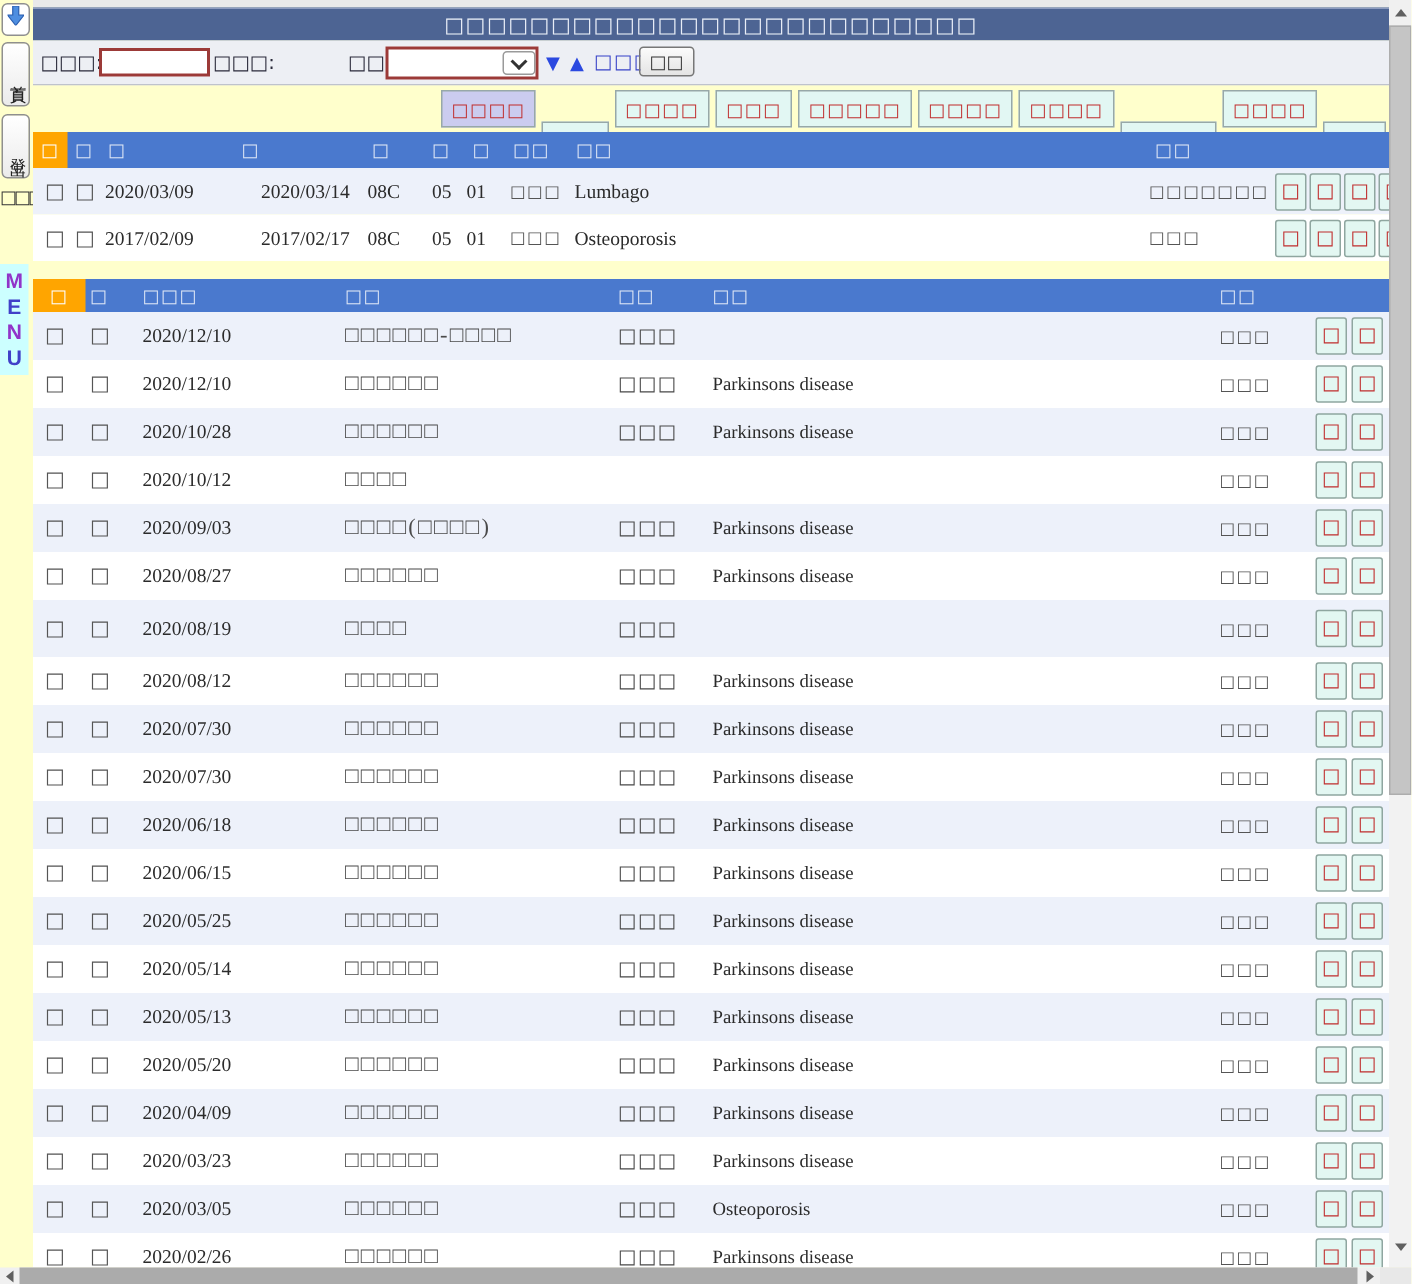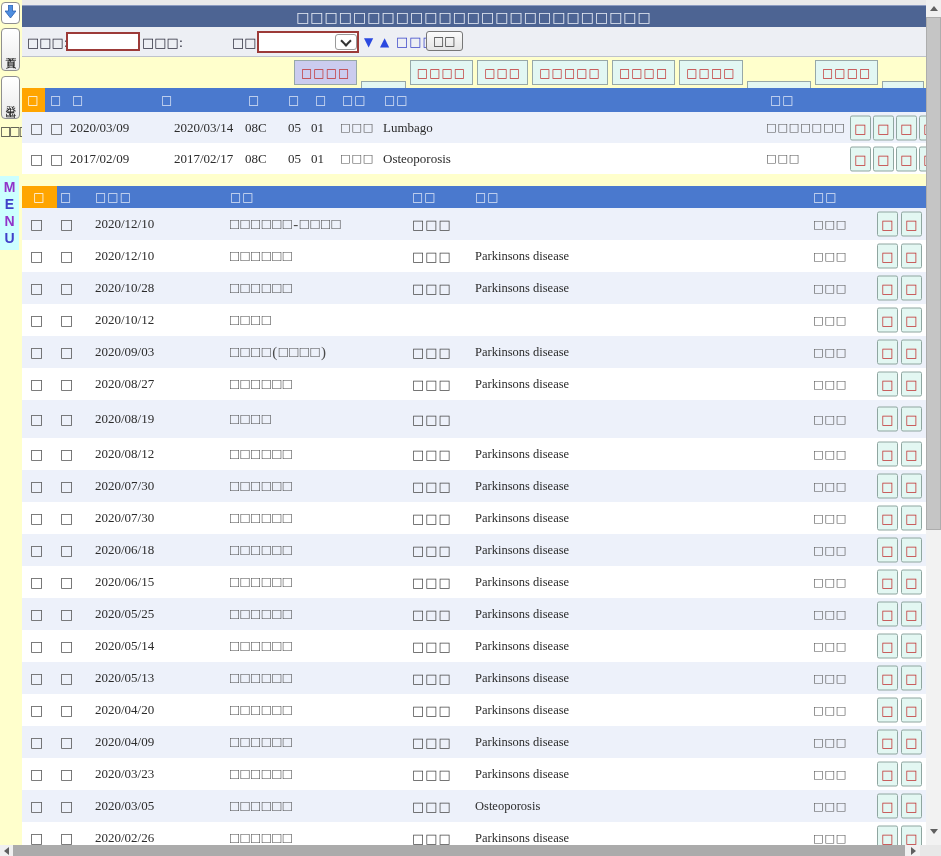--- a/index.html
+++ b/index.html
@@ -386,21 +386,21 @@
             <span class="cell t2c3 bx">□□□□□□</span>
             <span class="cell t2c4 bxm">□□□</span>
             <span class="cell t2c5 diagcell">Parkinsons disease</span>
             <span class="cell t2c6 bxs">□□□</span>
             <span class="rowbtn t2b0">□</span>
             <span class="rowbtn t2b1">□</span>
           </div>
           <div class="trow t2row">
             <span class="cell t2c0 sq">□</span>
             <span class="cell t2c1 sq">□</span>
-            <span class="cell t2c2 txt">2020/04/20</span>
+            <span class="cell t2c2 txt">2020/05/20</span>
             <span class="cell t2c3 bx">□□□□□□</span>
             <span class="cell t2c4 bxm">□□□</span>
             <span class="cell t2c5 diagcell">Parkinsons disease</span>
             <span class="cell t2c6 bxs">□□□</span>
             <span class="rowbtn t2b0">□</span>
             <span class="rowbtn t2b1">□</span>
           </div>
           <div class="trow t2row alt">
             <span class="cell t2c0 sq">□</span>
             <span class="cell t2c1 sq">□</span>

